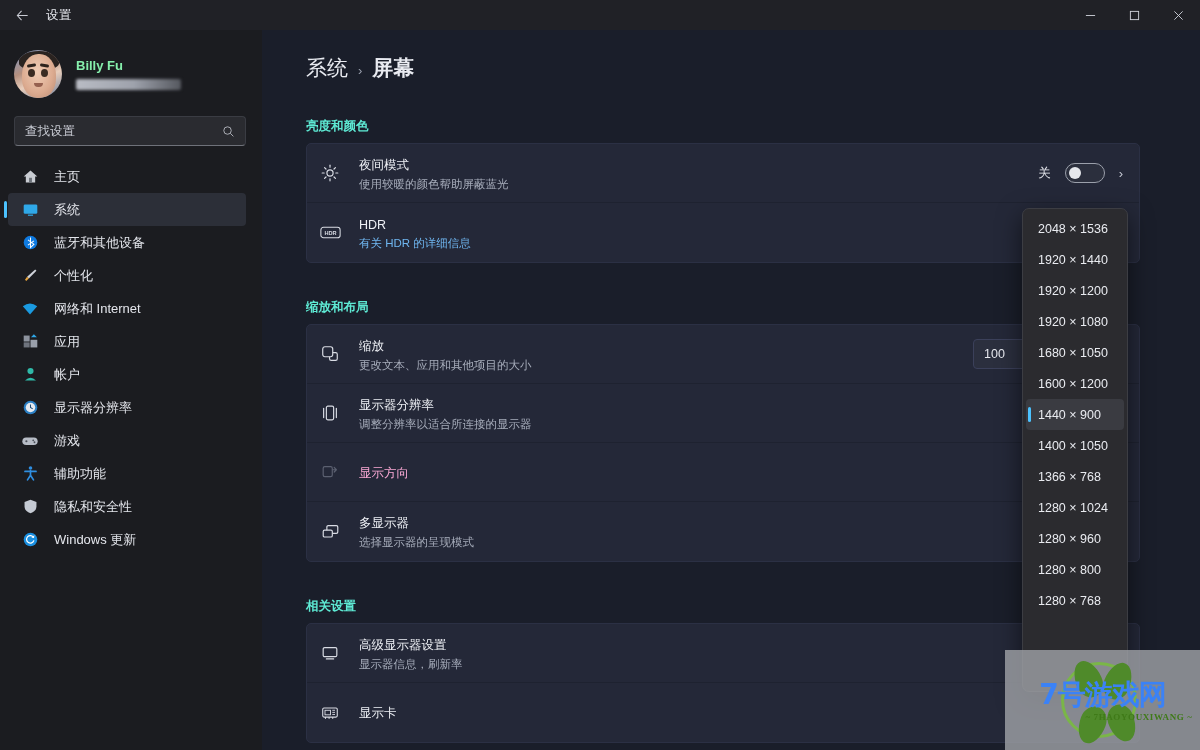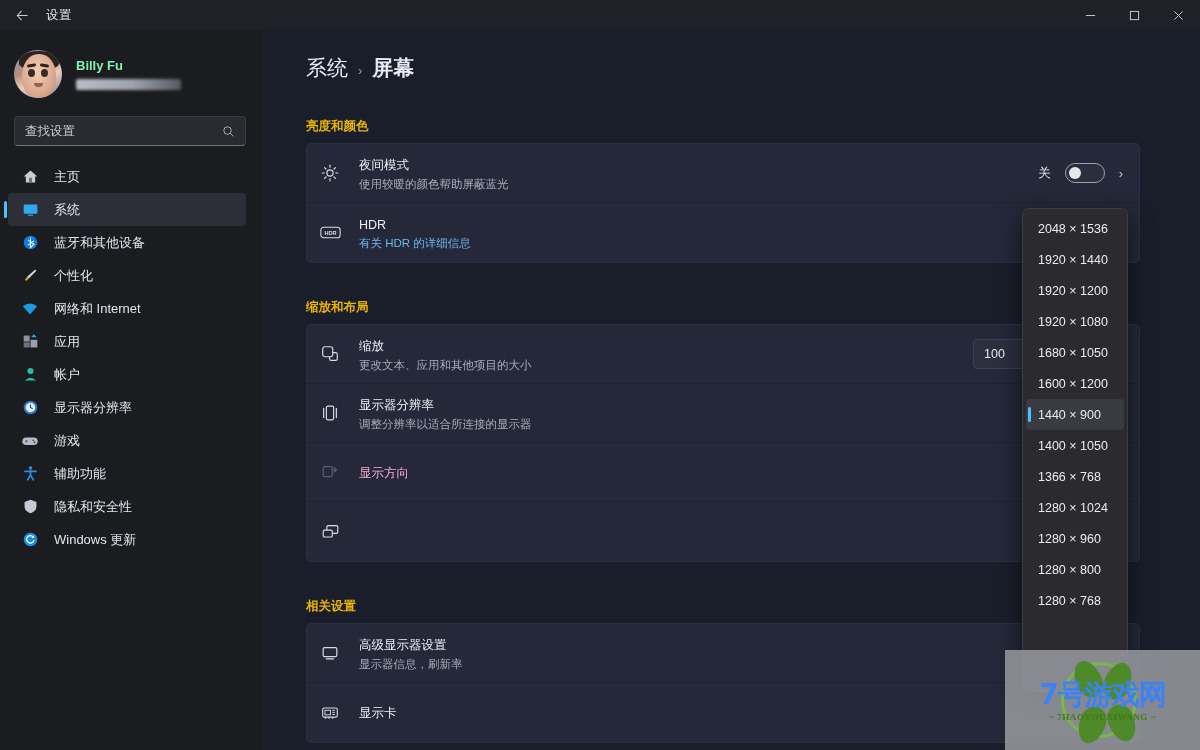--- a/index.html
+++ b/index.html
@@ -91,21 +91,21 @@
   .nav-label { margin-left: 14px; font-size: 13px; color: #e4e6ec; }
 
   
   .content { position: absolute; left: 262px; top: 30px; width: 938px; height: 720px; overflow: hidden; }
   .breadcrumb { padding: 24px 0 0 44px; display: flex; align-items: baseline; gap: 10px; }
   .bc-part { font-size: 21px; color: #e9ebf1; }
   .bc-part.cur { font-weight: bold; }
   .bc-sep { font-size: 13px; color: #9aa0ae; }
 
   .section-title {
-    margin: 36px 0 8px 44px; font-size: 12.5px; font-weight: bold; color: #eab308;
+    margin: 36px 0 8px 44px; font-size: 12.5px; font-weight: bold; color: #5eead4;
   }
   .card {
     margin-left: 44px; width: 834px; background: #242838; border-radius: 5px; overflow: hidden;
     border: 1px solid #2b3044;
   }
   .row {
     position: relative; min-height: 59px; display: flex; align-items: center;
     padding: 0 16px 0 10px; border-bottom: 1px solid #1e2230;
   }
   .row:last-child { border-bottom: none; }
@@ -165,21 +165,21 @@
   .wm-leaf.l1 { left: 62px; top: 4px; transform: rotate(-24deg); }
   .wm-leaf.l2 { left: 92px; top: 6px; transform: rotate(22deg); }
   .wm-leaf.l3 { left: 66px; top: 50px; transform: rotate(200deg); }
   .wm-leaf.l4 { left: 96px; top: 48px; transform: rotate(160deg); }
   .wm-text {
     position: absolute; left: 0; top: 20px; width: 180px; text-align: center;
     font-size: 28px; font-weight: bold; color: #3b82f6; letter-spacing: -1px;
     font-family: "DejaVu Sans", sans-serif;
   }
   .wm-sub {
-    position: absolute; left: 0; top: 56px; width: 180px; text-align: center;
+    position: absolute; left: 0; top: 56px; width: 180px; text-align: right;
     font-size: 9px; font-weight: bold; color: #3f7a18; letter-spacing: .6px;
     font-family: "Liberation Serif", serif;
   }
 </style>
 </head>
 <body>
 
 <div id="app">
 
   <div class="titlebar">
@@ -444,20 +444,24 @@
         <span class="row-txt">
           <span class="row-title">显示方向</span>
         </span>
       </div>
       <div class="row">
         <span class="row-ico">
           <svg width="21" height="20" viewBox="0 0 22 22">
               <rect x="7" y="4" width="12" height="8.5" rx="1.5" stroke="#d9dce4" stroke-width="1.3" fill="none"></rect>
               <rect x="3" y="9" width="10" height="7.5" rx="1.5" stroke="#d9dce4" stroke-width="1.3" fill="#242838"></rect>
             </svg>
+        </span>
+        <span class="row-txt">
+          <span class="row-title">多显示器</span>
+          <div class="row-sub">选择显示器的呈现模式</div>
         </span>
       </div>
     </div>
 
     <div class="section-title">相关设置</div>
     <div class="card">
       <div class="row">
         <span class="row-ico">
           <svg width="20" height="20" viewBox="0 0 22 22">
               <rect x="3.5" y="5" width="15" height="10" rx="1.6" stroke="#d9dce4" stroke-width="1.3" fill="none"></rect>

